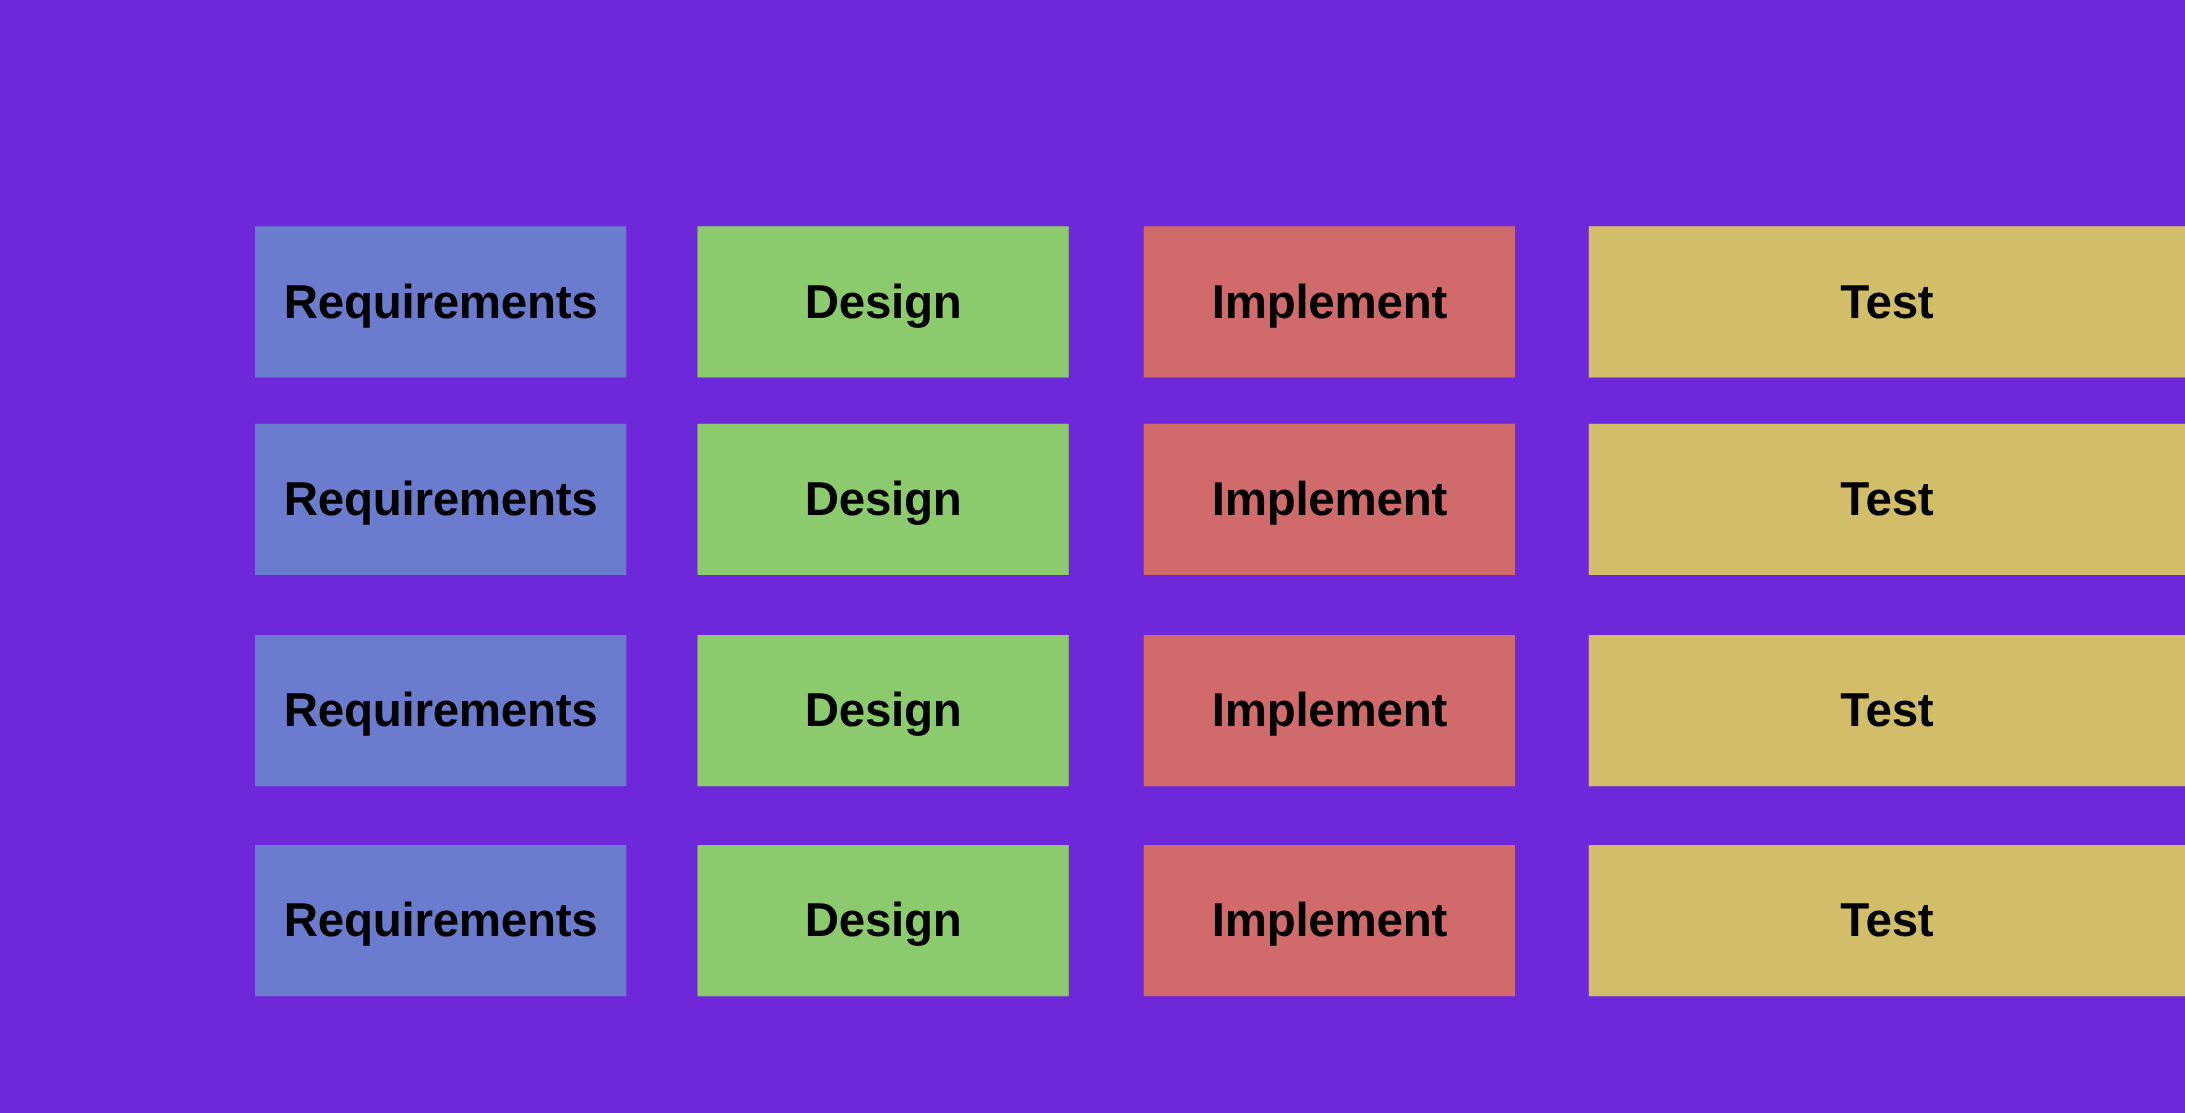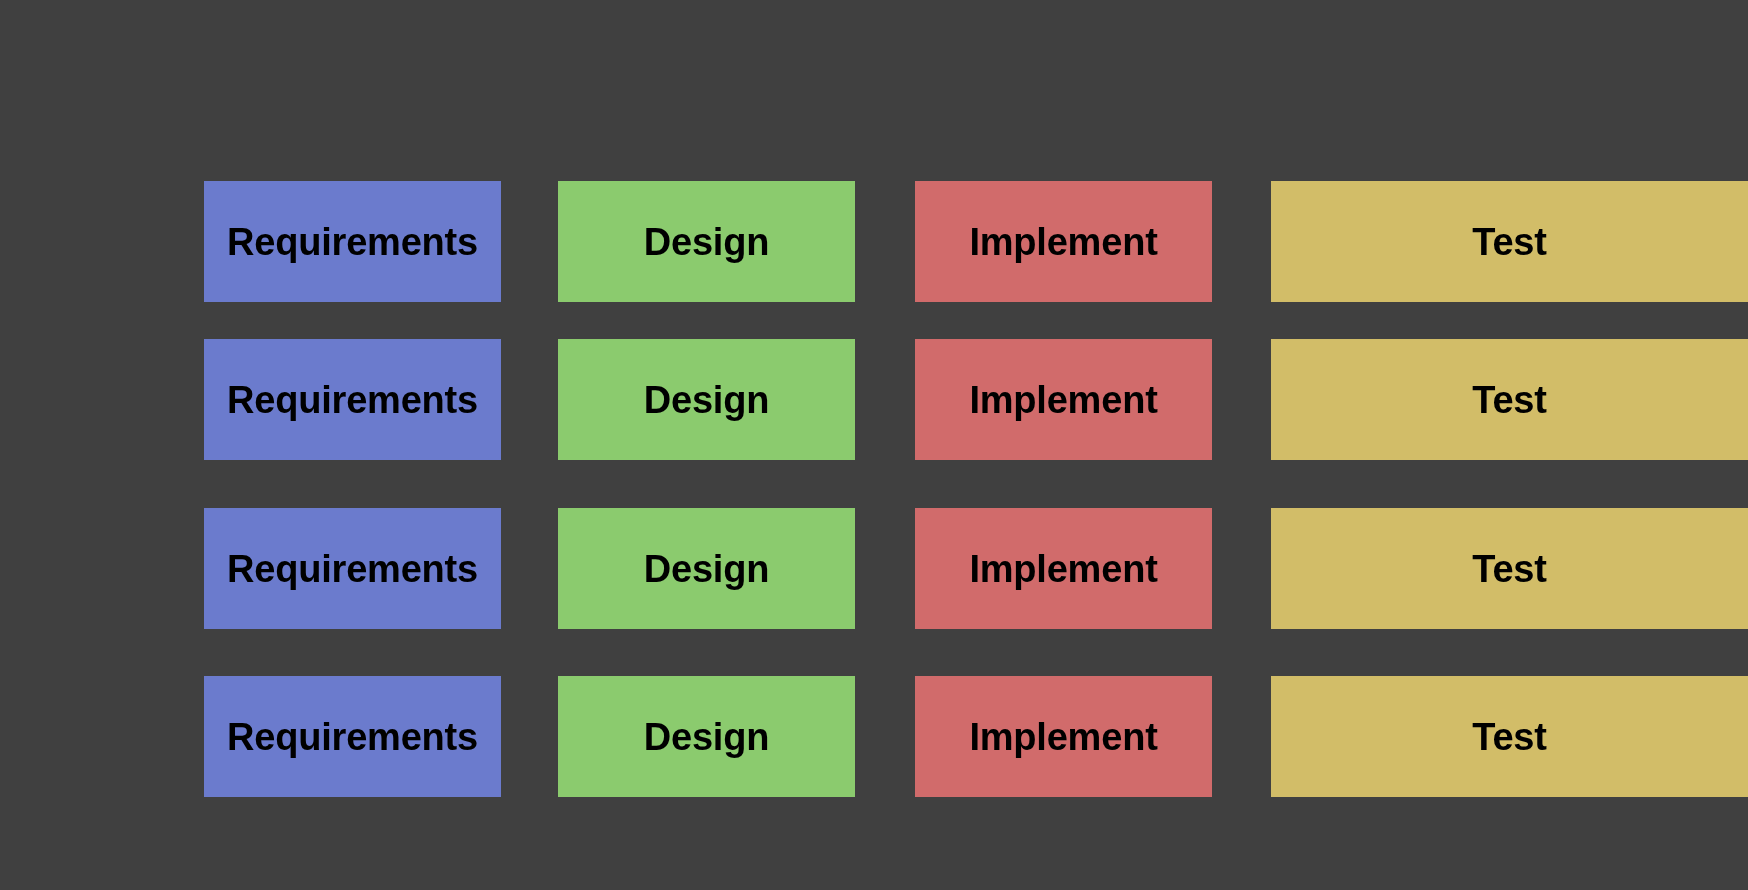--- a/index.html
+++ b/index.html
@@ -12,21 +12,21 @@
     width: 1748px;
     height: 890px;
     overflow: hidden;
     font-family: "Liberation Sans", sans-serif;
   }
 
   #canvas {
     position: relative;
     width: 1748px;
     height: 890px;
-    background: #404040;
+    background: #6d28d9;
     overflow: hidden;
   }
 
   .phase-row {
     position: absolute;
     left: 0;
     width: 1748px;
     height: 121px;
   }
 

